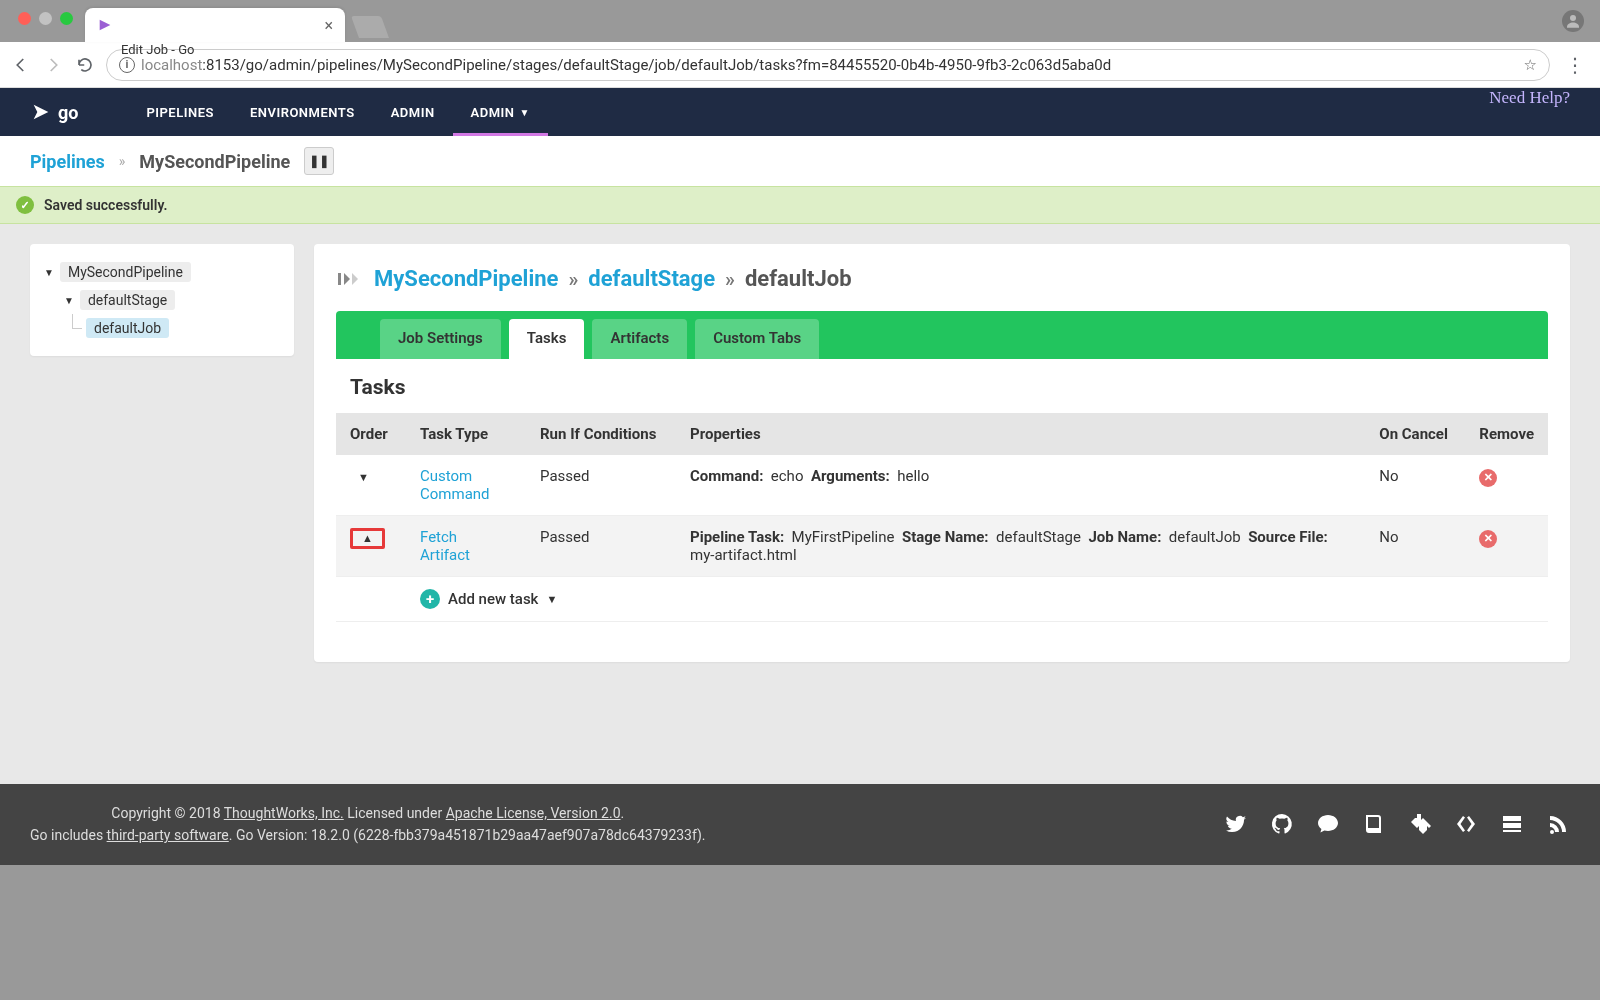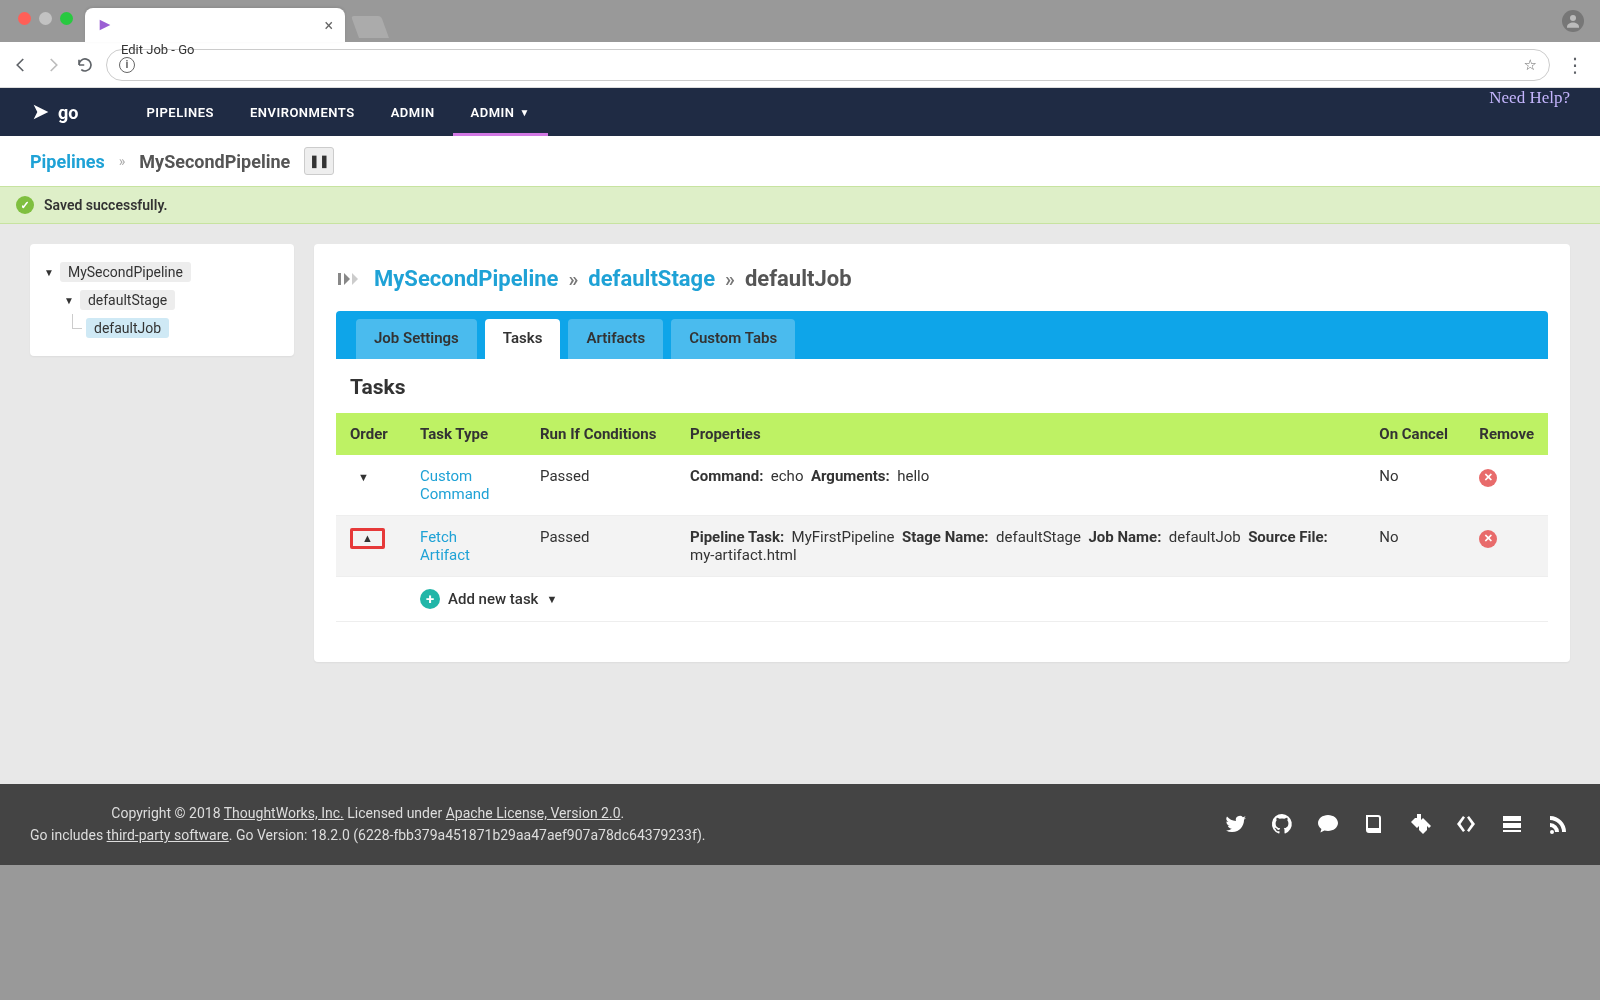--- a/index.html
+++ b/index.html
@@ -61,28 +61,28 @@
 .tree-indent2::before{content:"";position:absolute;left:30px;top:0;width:1px;height:50%;background:#ccc;}
 .tree-indent2::after{content:"";position:absolute;left:30px;top:50%;width:10px;height:1px;background:#ccc;}
 
 .main-panel { background:#fff; border-radius:4px; flex:1; padding:22px 0 40px; box-shadow:0 1px 2px rgba(0,0,0,0.05); }
 .crumb-head { display:flex; align-items:center; gap:10px; padding:0 22px 20px; }
 .crumb-head .stage-ico{display:flex;align-items:center;}
 .crumb-head a{color:#1fa2d6;font-weight:700;font-size:22px;text-decoration:none;}
 .crumb-head .s{color:#777;font-size:20px;font-weight:600;}
 .crumb-head .cur{color:#555;font-size:22px;font-weight:700;}
 
-.tab-bar { background:#0ea5e9; height:48px; display:flex; align-items:flex-end; padding:0 22px 0 20px; gap:4px; margin:0 22px; border-top-left-radius:4px;border-top-right-radius:4px; }
+.tab-bar { background:#22c55e; height:48px; display:flex; align-items:flex-end; padding:0 22px 0 44px; gap:4px; margin:0 22px; border-top-left-radius:4px;border-top-right-radius:4px; }
 .tab-btn { padding:10px 18px 12px; font-size:15px; font-weight:600; color:#333; cursor:pointer; border-top-left-radius:4px;border-top-right-radius:4px; background:rgba(255,255,255,0.25); margin-right:4px;}
 .tab-btn.active { background:#fff; }
 
 .section-title { font-size:21px; font-weight:700; color:#333; padding:16px 36px 14px; }
 
 .task-table { width:calc(100% - 44px); margin:0 22px; border-collapse:collapse; }
-.task-table thead th { background:#bef264; text-align:left; padding:12px 14px; font-size:15px; font-weight:700; color:#333; }
+.task-table thead th { background:#e5e5e5; text-align:left; padding:12px 14px; font-size:15px; font-weight:700; color:#333; }
 .task-table tbody td { padding:12px 14px; font-size:15px; color:#333; vertical-align:top; }
 .task-table tbody tr { border-bottom:1px solid #eee; }
 .task-table tbody tr.alt { background:#f3f3f3; }
 .order-cell{width:70px;}
 .type-cell{width:120px;}
 .type-link{color:#1fa2d6;text-decoration:none;}
 .cond-cell{width:150px;}
 .oncancel-cell{width:100px;}
 .remove-cell{width:80px;text-align:left;}
 .remove-icon{width:18px;height:18px;background:#e86b6b;border-radius:50%;display:inline-flex;align-items:center;justify-content:center;color:#fff;font-size:11px;font-weight:bold;cursor:pointer;}
@@ -137,20 +137,21 @@
           <path d="M9 4l8 8-8 8"></path>
         </svg>
       </span>
     <span class="nav-icon">
         <svg width="18" height="18" viewBox="0 0 24 24" fill="none" stroke="currentColor" stroke-width="2.2">
           <path d="M4 12a8 8 0 1 1 3 6.2M4 12V5m0 7h7"></path>
         </svg>
       </span>
     <div class="addr-bar">
       <span class="info-icon">i</span>
+      <span><span class="host-dim">localhost</span><span>:8153/go/admin/pipelines/MySecondPipeline/stages/defaultStage/job/defaultJob/tasks?fm=84455520-0b4b-4950-9fb3-2c063d5aba0d</span></span>
       <span class="star">☆</span>
     </div>
     <span class="kebab">⋮</span>
   </div>
 </div>
 
 <div class="app">
   <div class="topnav">
     <div class="logo">
       <svg class="logo-mark" viewBox="0 0 24 24">

